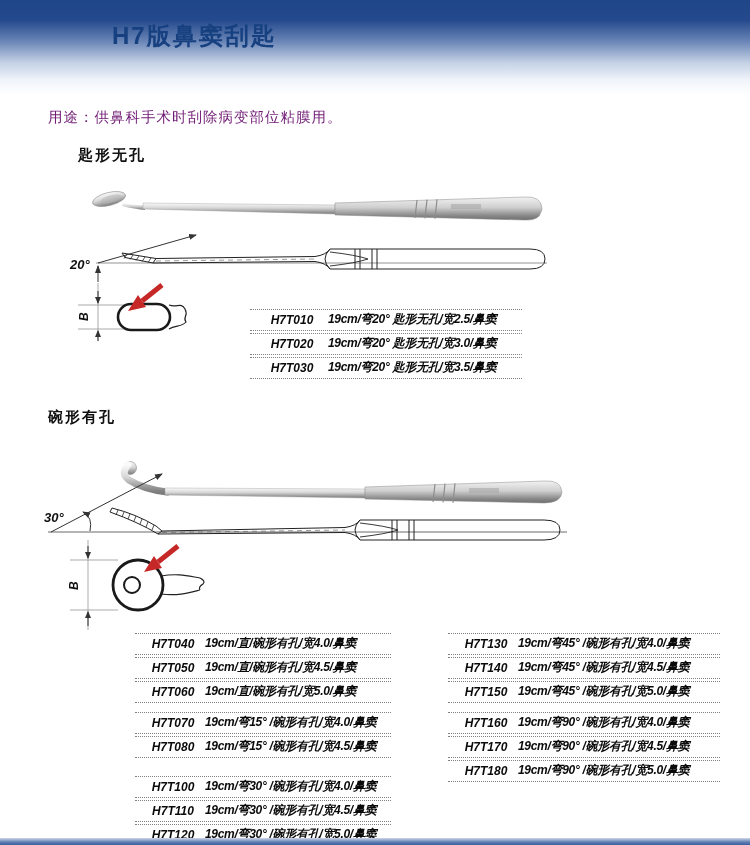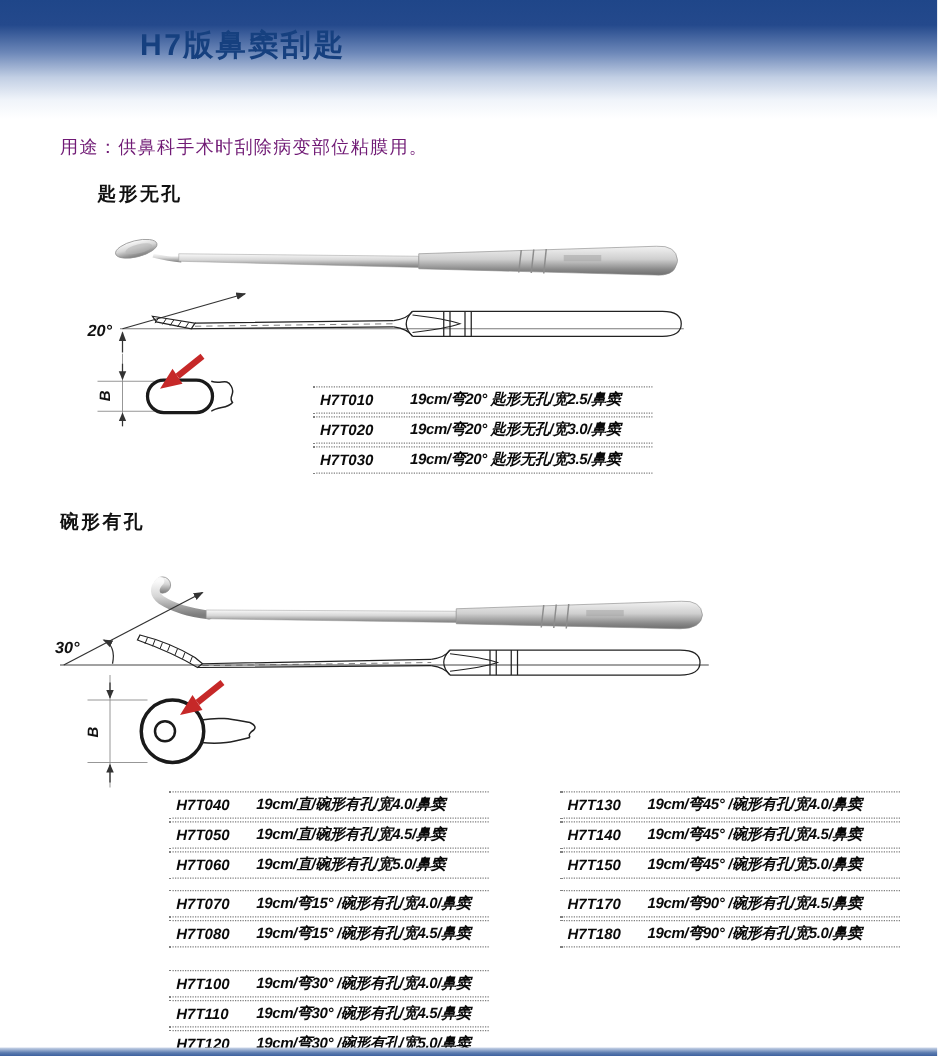--- a/index.html
+++ b/index.html
@@ -29,21 +29,21 @@
   .dimB{font-size:12px;font-weight:bold;font-style:italic;fill:#111;font-family:"Liberation Sans",sans-serif;}
   
   .spec-table{position:absolute;}
   .t1{left:250px;top:309px;width:272px;}
   .gL{left:135px;width:256px;}
   .gR{left:448px;width:272px;}
   .gy1{top:633px;} .gy2{top:712px;} .gy3{top:776px;}
   .spec-row{display:flex;align-items:center;border-top:1px dotted #808080;border-bottom:1px dotted #808080;
             margin-bottom:2px;padding:1px 4px 2px 6px;font-style:italic;font-weight:bold;
             font-size:12px;color:#0a0a0a;white-space:nowrap;}
-  .spec-row .model{width:72px;flex:none;}
+  .spec-row .model{width:72px;flex:none;text-align:center;}
   .gL .spec-row .model,.gR .spec-row .model{width:64px;}
   .spec-row .spec{flex:1;letter-spacing:-0.3px;}
   
   .footer{position:absolute;left:0;bottom:0;width:750px;height:7px;
           background:linear-gradient(180deg,#cdd8ea 0%,#5c7cb0 60%,#3b5f9d 100%);}
 </style>
 </head>
 <body>
 
 <div class="page">
@@ -227,20 +227,24 @@
         <span class="model">H7T140</span>
         <span class="spec">19cm/弯45° /碗形有孔/宽4.5/鼻窦</span>
       </div>
       <div class="spec-row">
         <span class="model">H7T150</span>
         <span class="spec">19cm/弯45° /碗形有孔/宽5.0/鼻窦</span>
       </div>
     </div>
   <div class="spec-table gR gy2">
       <div class="spec-row">
+        <span class="model">H7T160</span>
+        <span class="spec">19cm/弯90° /碗形有孔/宽4.0/鼻窦</span>
+      </div>
+      <div class="spec-row">
         <span class="model">H7T170</span>
         <span class="spec">19cm/弯90° /碗形有孔/宽4.5/鼻窦</span>
       </div>
       <div class="spec-row">
         <span class="model">H7T180</span>
         <span class="spec">19cm/弯90° /碗形有孔/宽5.0/鼻窦</span>
       </div>
     </div>
 
   <div class="footer"></div>

